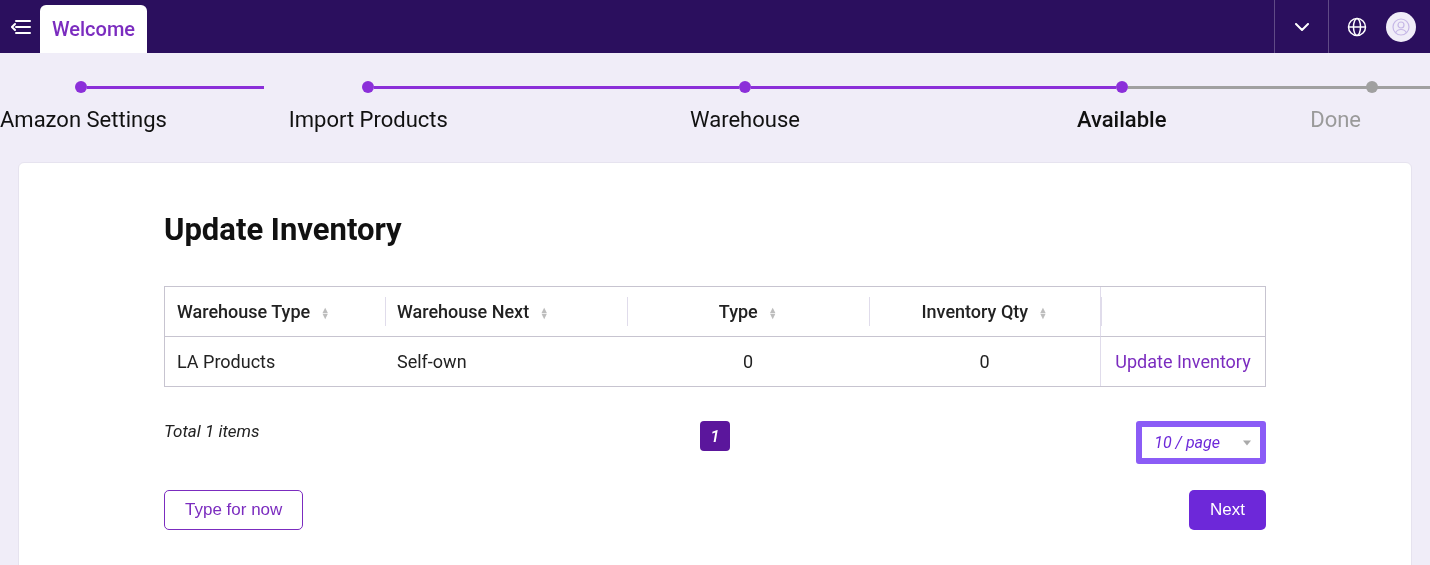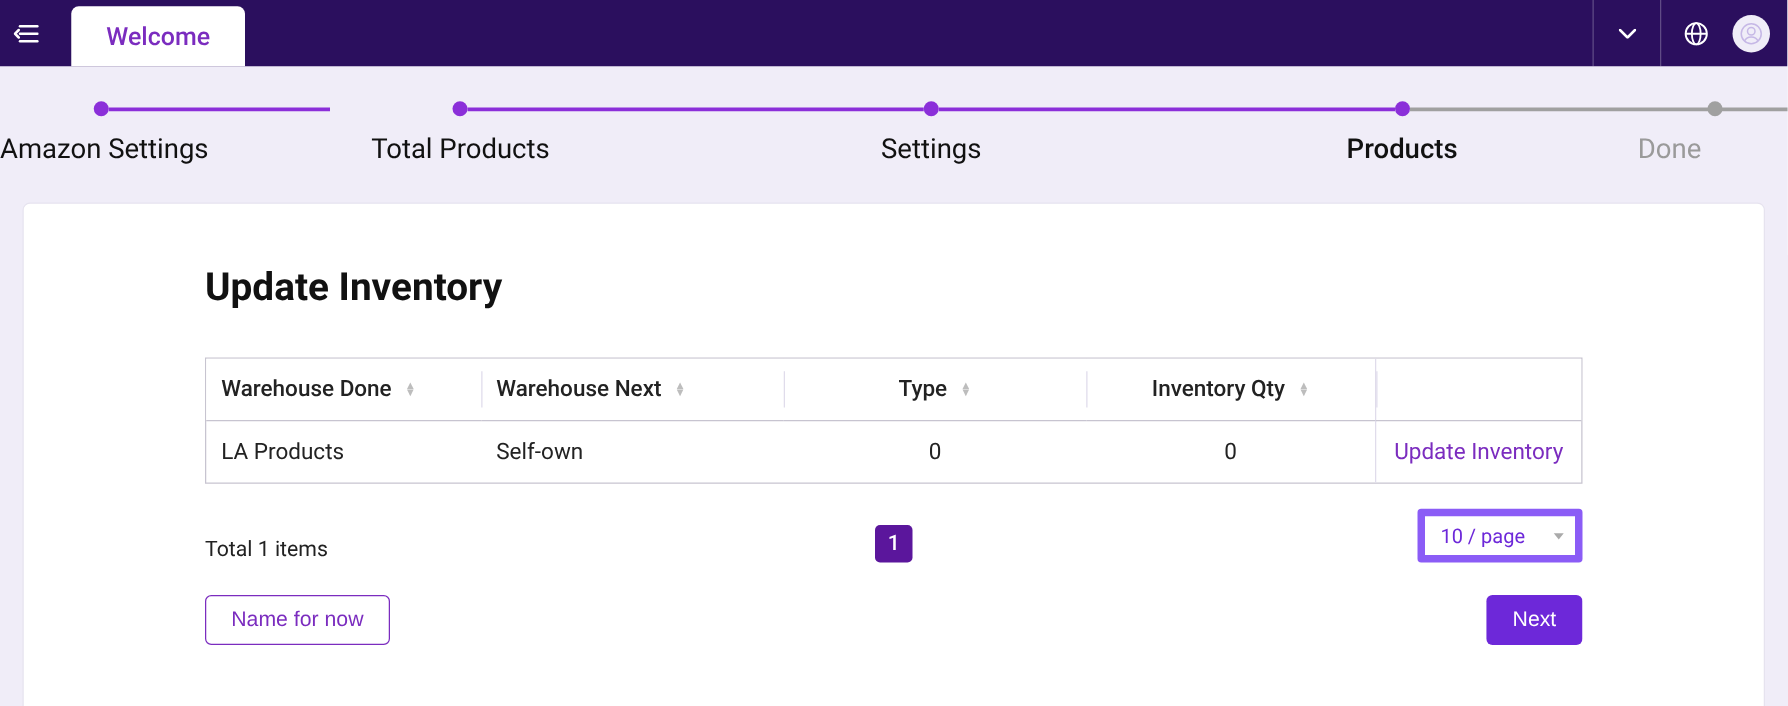--- a/index.html
+++ b/index.html
@@ -17,24 +17,24 @@
   .menu-btn {
     width: 34px; height: 53px;
     display: flex; align-items: center; justify-content: center;
     color: #fff; cursor: pointer;
   }
   .tab {
     background: #fff;
     color: #7b2cbf;
     font-size: 20px;
     font-weight: 500;
-    padding: 12px 28px;
+    padding: 12px 12px;
     border-radius: 6px 6px 0 0;
     cursor: pointer;
-    margin-left: 19px;
+    margin-left: 2px;
   }
   .topbar-right {
     position: absolute;
     right: 0; top: 0; height: 53px;
     display: flex; align-items: center;
     color: #fff;
   }
   .top-caret {
     width: 55px; height: 53px;
     border-left: 1px solid rgba(255,255,255,0.25);
@@ -150,25 +150,26 @@
   tbody td.action-cell { border-left: 1px solid #e0dceb; text-align: center;}
   thead th.action-head { border-left: 1px solid #e0dceb; }
   .link {
     color: #7b2cbf;
     cursor: pointer;
   }
 
   
   .table-footer {
     display: flex;
-    align-items: flex-end;
+    align-items: flex-start;
     justify-content: space-between;
-    margin-top: 20px;
+    margin-top: 34px;
     font-size: 17px;
     color: #222;
+    font-style: italic;
   }
   .table-footer .center-block { position:absolute; left:50%; transform:translateX(-50%); }
   .table-footer { position: relative; }
   .page-pill {
     background: #5b169c;
     color: #fff;
     width: 30px; height: 30px;
     border-radius: 4px;
     display: inline-flex; align-items:center; justify-content:center;
     font-weight: 500;
@@ -252,47 +253,47 @@
 
 <div class="stepper">
   <div class="step done">
     <div class="dot"></div>
     <div class="line"></div>
     <div class="step-label">Amazon Settings</div>
   </div>
   <div class="step done">
     <div class="dot"></div>
     <div class="line"></div>
-    <div class="step-label">Total Products</div>
+    <div class="step-label">Import Products</div>
   </div>
   <div class="step done">
     <div class="dot"></div>
     <div class="line"></div>
-    <div class="step-label">Settings</div>
+    <div class="step-label">Warehouse</div>
   </div>
   <div class="step active">
     <div class="dot"></div>
     <div class="line" style="background:#a0a0a0"></div>
-    <div class="step-label">Products</div>
+    <div class="step-label">Available</div>
   </div>
   <div class="step future">
     <div class="dot"></div>
 
     <div class="step-label">Done</div>
   </div>
 </div>
 
 <div class="card">
   <h1>Update Inventory</h1>
 
   <table>
     <thead>
       <tr>
         <th style="width:20%">
-          <span>Warehouse Done</span>
+          <span>Warehouse Type</span>
           <span class="sort">
               <span>▲</span>
               <span>▼</span>
             </span>
         </th>
         <th style="width:22%">
           <span>Warehouse Next</span>
           <span class="sort">
               <span>▲</span>
               <span>▼</span>
@@ -335,19 +336,19 @@
     <span class="center-block">
       <span class="page-pill">1</span>
     </span>
     <span class="page-size">
       <span>10 / page</span>
     </span>
   </div>
 
   <div class="actions">
     <button class="btn btn-outline">
-      <span>Name for now</span>
+      <span>Type for now</span>
     </button>
     <button class="btn btn-primary">
       <span>Next</span>
     </button>
   </div>
 </div>
 
 </body></html>

